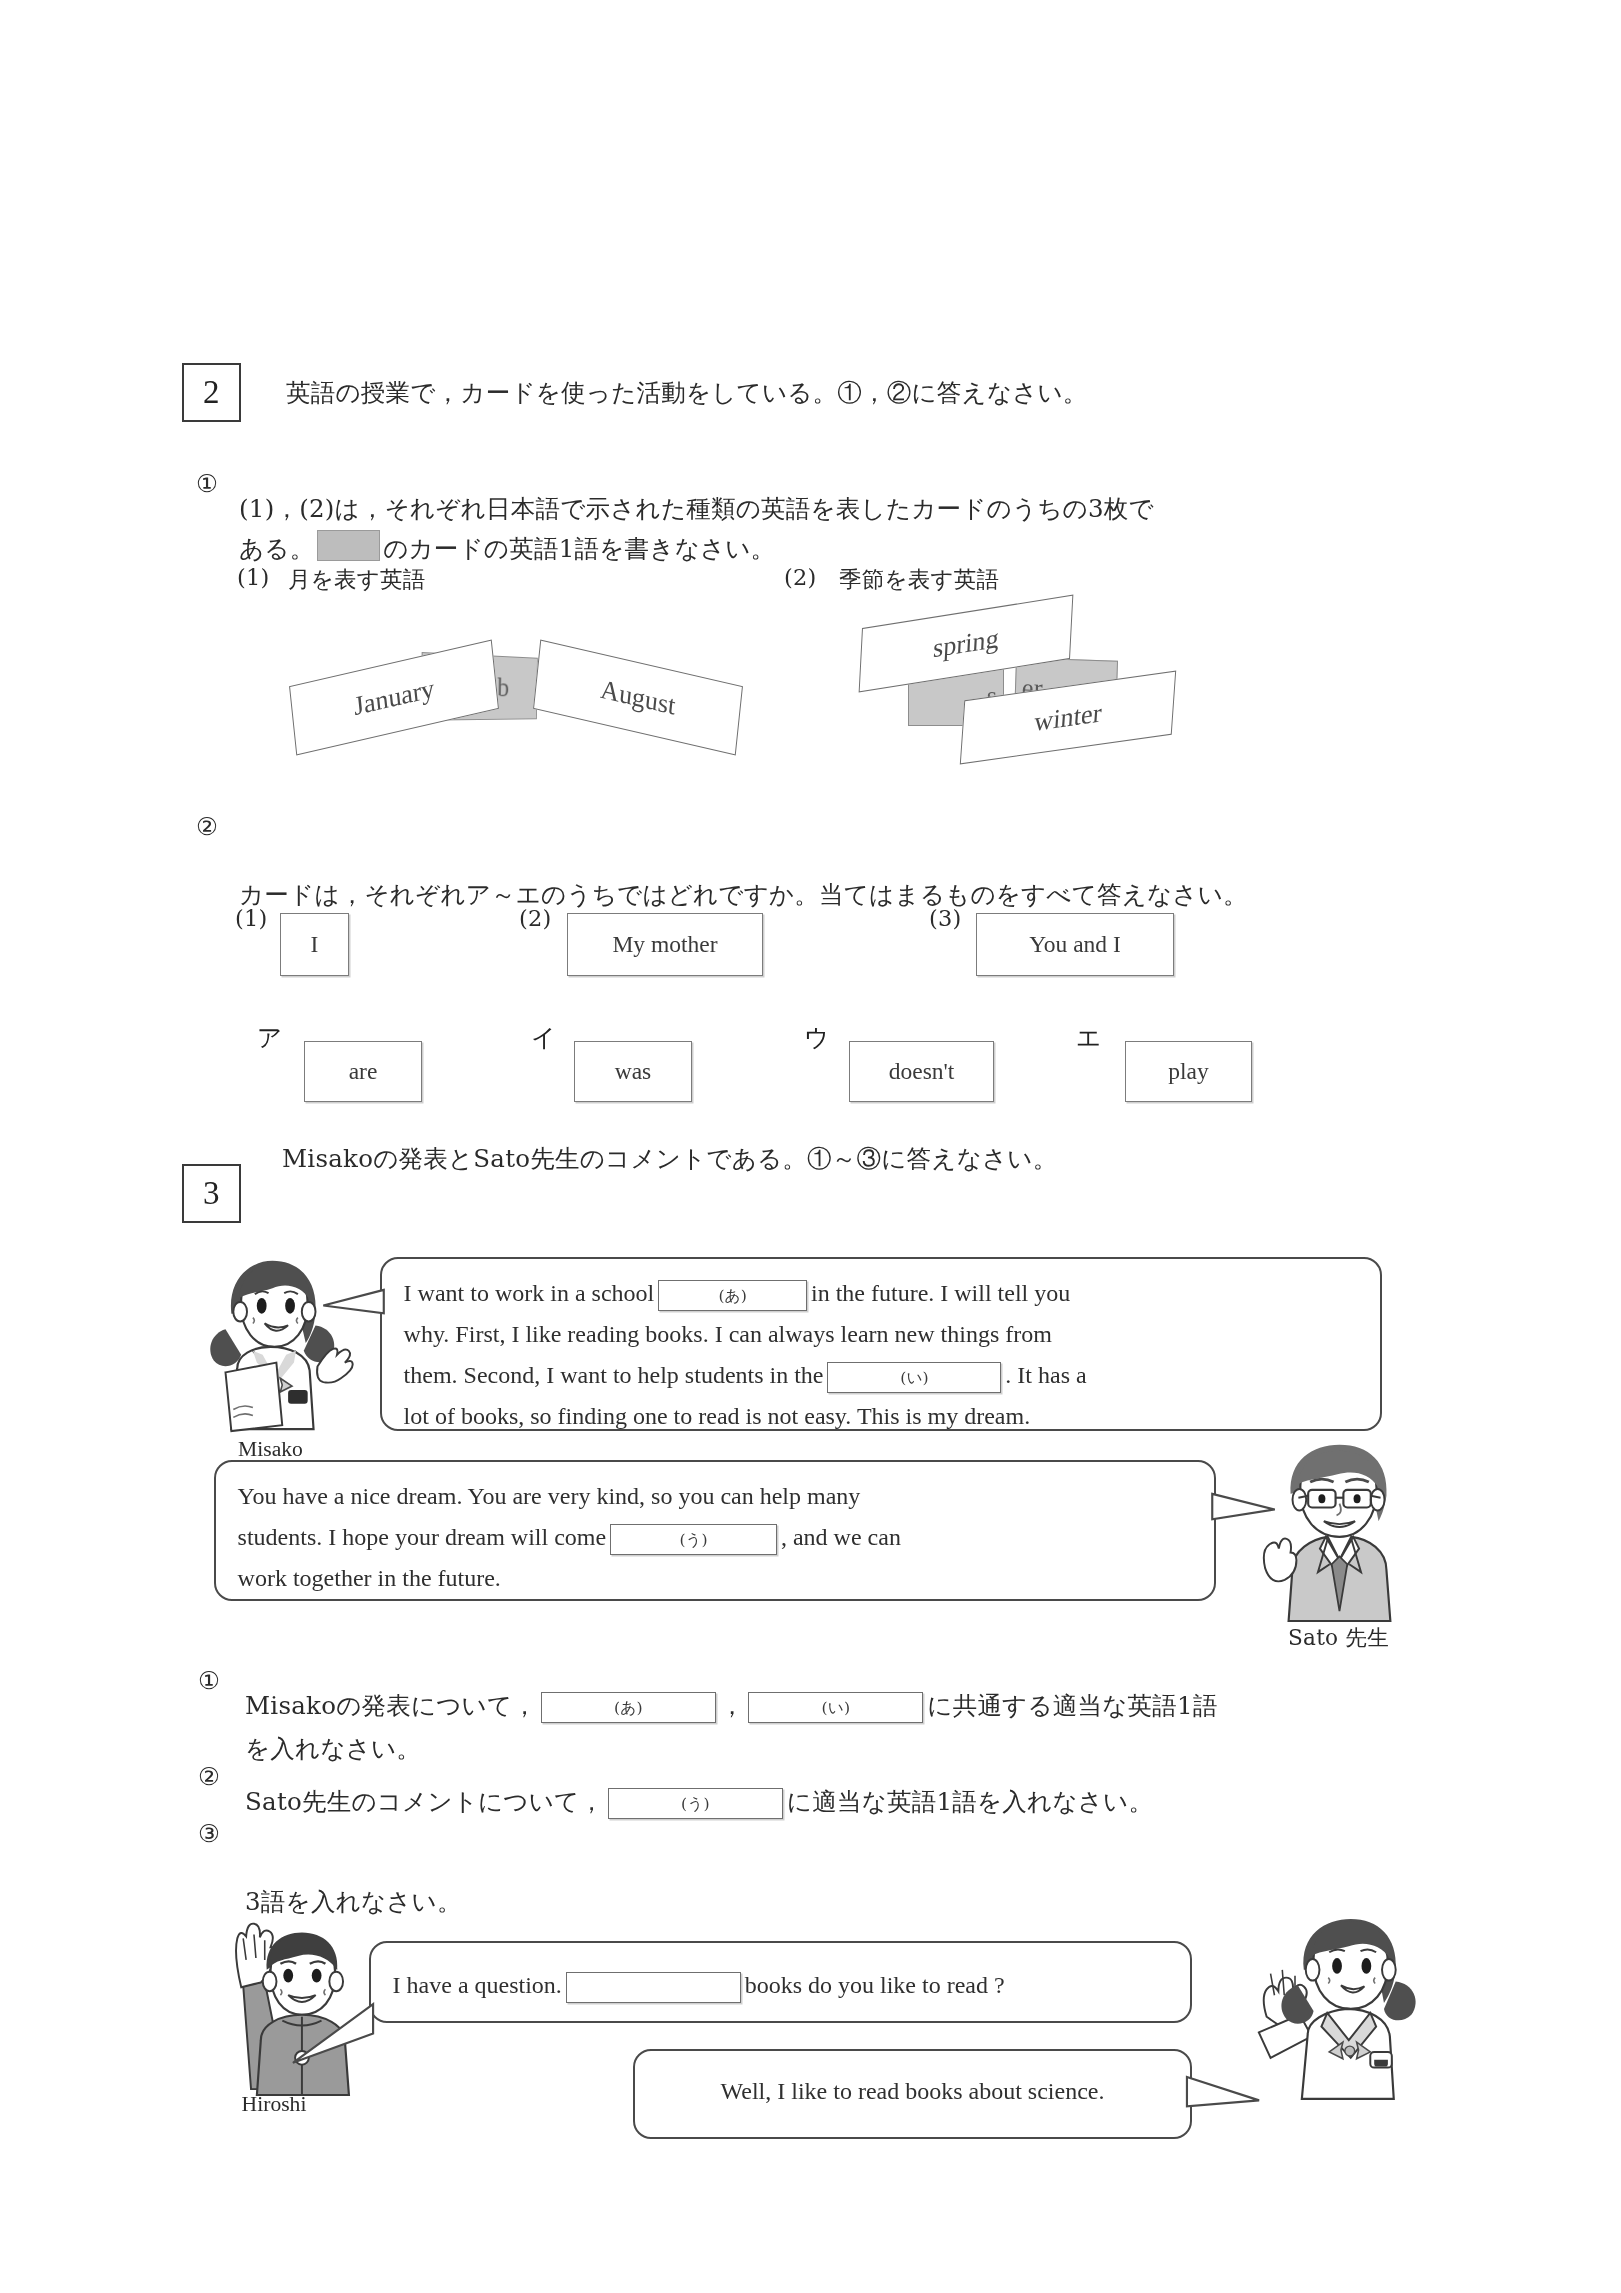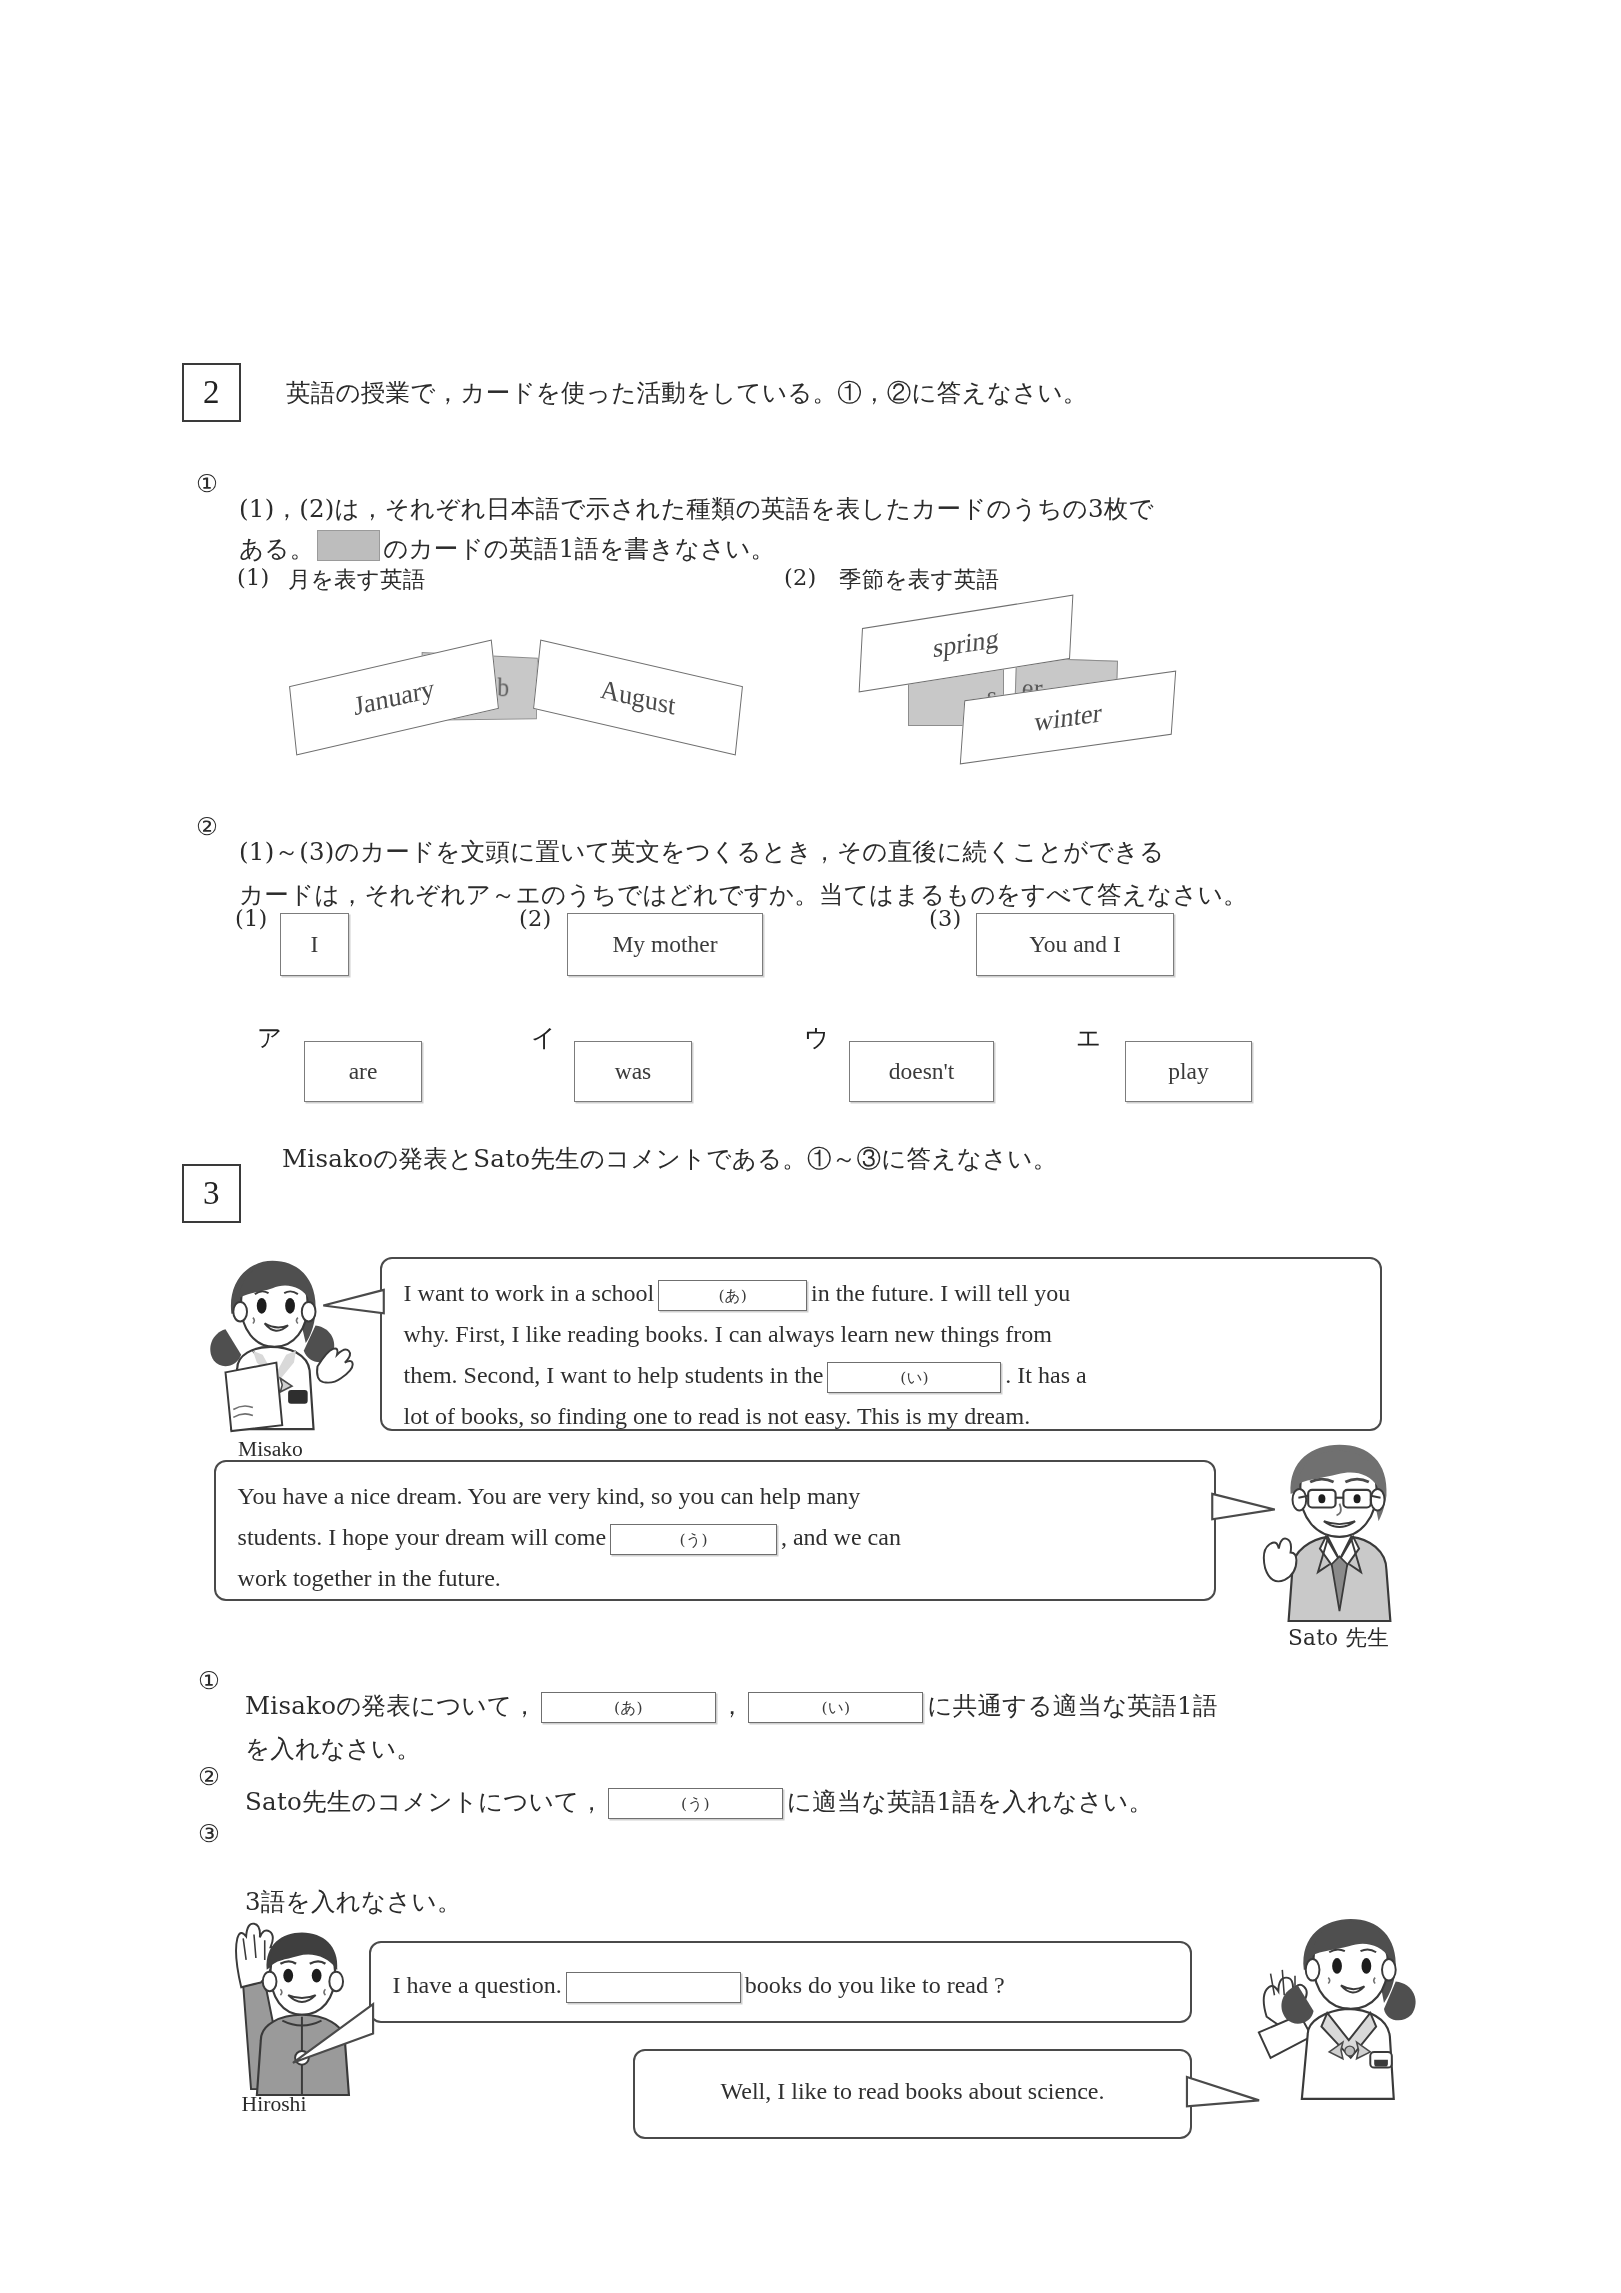--- a/index.html
+++ b/index.html
@@ -44,21 +44,21 @@
 
   
   .tcard{
     position:absolute;display:flex;align-items:center;justify-content:center;
     font-size:26.5px;color:#4a4a4a;border:1.4px solid #6f6f6f;background:#fff;
   }
   .tcard.shaded{background:#c8c8c8;border-color:#8d8d8d;color:#5a5a5a;}
 
   
   .bubble{
-    position:absolute;border:2.2px solid #4a4a4a;border-radius:12px;background:#fff;
+    position:absolute;border:2.2px solid #4a4a4a;border-radius:18px;background:#fff;
     box-sizing:border-box;
   }
   .bubble .btext{
     position:absolute;left:21.6px;right:19.6px;top:13.7px;
     font-size:24px;line-height:1.72;color:#2f2f2f;
   }
   .btext .ln{display:block;white-space:nowrap;}
 
   
   .blank{
@@ -108,21 +108,20 @@
   <div class="tcard shaded en" style="left:908px;top:667px;width:88px;height:57px;
        justify-content:flex-end;padding-right:5.9px;">s</div>
   <div class="tcard shaded en" style="left:1015px;top:659px;width:94px;height:59px;
        justify-content:flex-start;padding-left:5.9px;transform:rotate(2deg);">er</div>
   <div class="tcard en" style="left:859px;top:612px;width:212px;height:61px;
        transform:rotate(-9deg) skewX(-12deg);">spring</div>
   <div class="tcard en" style="left:961px;top:686px;width:212px;height:61px;
        transform:rotate(-8deg) skewX(-12deg);">winter</div>
 
   <div class="marker jp" style="left:196px;top:812px;">②</div>
-  <div class="para jp" style="left:239px;top:812px;width:1196px;">(1)～(3)のカードを文頭に置いて英文をつくるとき，その直後に続くことができる</div>
   <div class="para jp" style="left:239px;top:855px;width:1215px;">
     <span>カードは，それぞれア～エのうちではどれですか。</span><span class="underline-sent">当てはまるものをすべて答えなさい。</span>
   </div>
 
   <div class="sub-label jp" style="left:235px;top:905px;">(1)</div>
   <div class="wcard en" style="left:280px;top:913px;width:67px;height:61px;">I</div>
 
   <div class="sub-label jp" style="left:519px;top:905px;">(2)</div>
   <div class="wcard en" style="left:567px;top:913px;width:194px;height:61px;">My mother</div>
 

